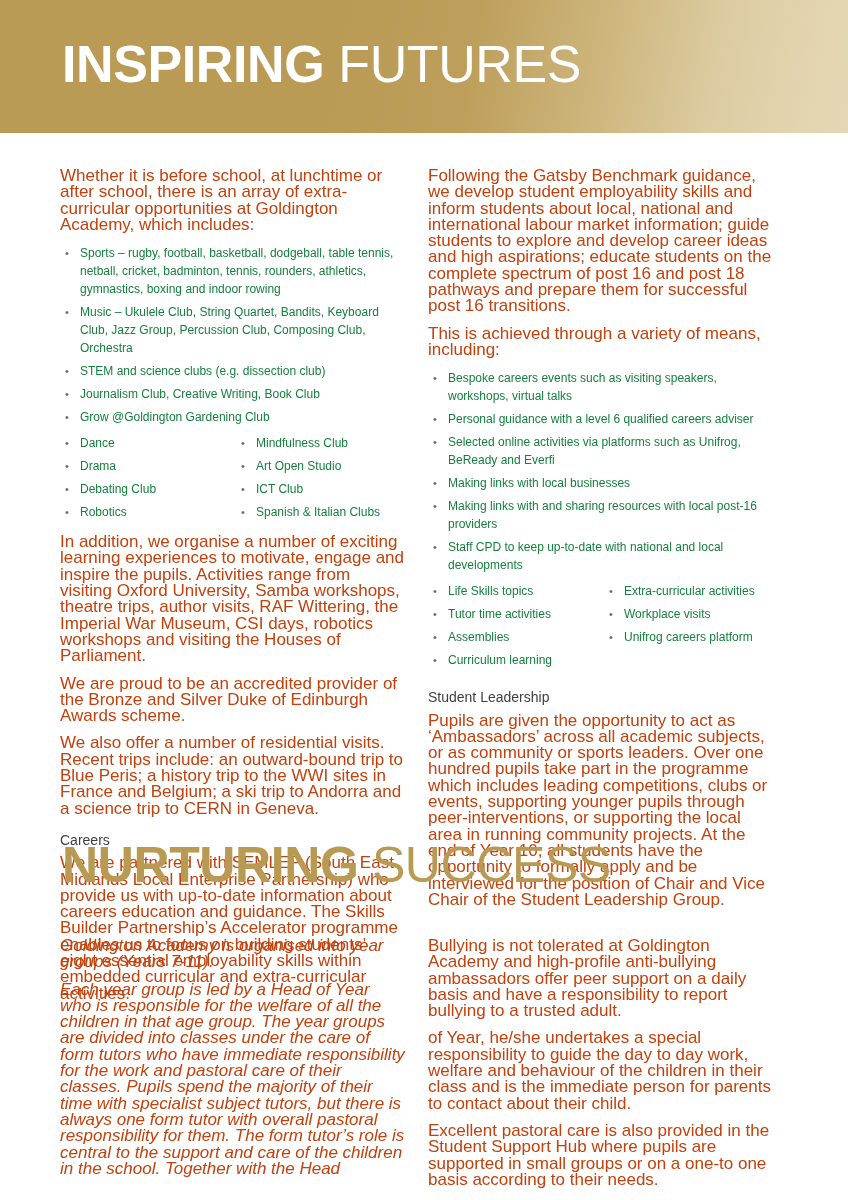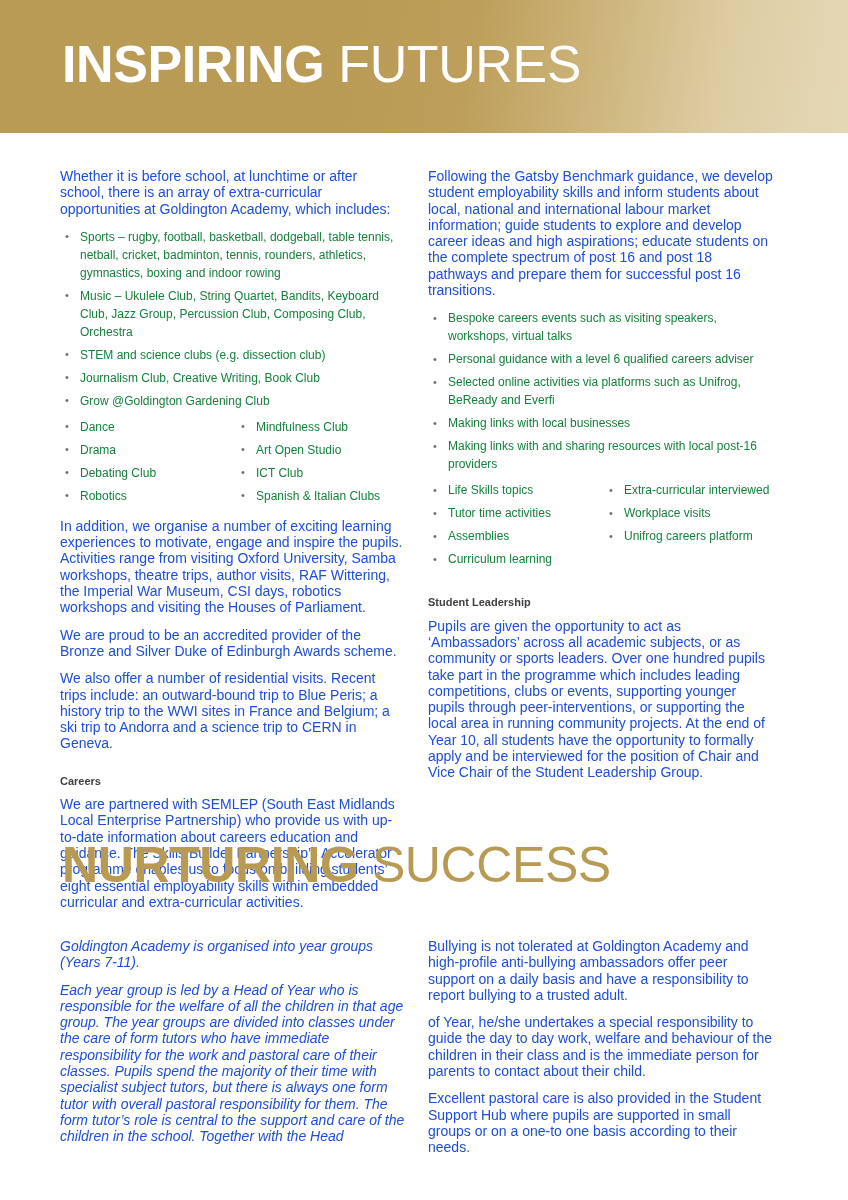--- a/index.html
+++ b/index.html
@@ -63,29 +63,29 @@
     position: absolute;
     width: 345px;
   }
   .col-left-top    { left: 60px;  top: 168px; }
   .col-right-top   { left: 428px; top: 168px; }
   .col-left-bot    { left: 60px;  top: 938px; font-style: italic; }
   .col-right-bot   { left: 428px; top: 938px; }
 
   p.body {
     margin: 0 0 11px 0;
+    font-size: 17px;
+    line-height: 16.3px;
+    color: #c2410c;
+  }
+  h4.subhead {
+    margin: 15px 0 7px 0;
     font-size: 14px;
     line-height: 16.3px;
-    color: #1d4ed8;
-  }
-  h4.subhead {
-    margin: 21px 0 7px 0;
-    font-size: 11px;
-    line-height: 16.3px;
-    font-weight: 700;
+    font-weight: 400;
     color: #3f3f3f;
   }
 
   
   ul.bullets {
     list-style: none;
     margin: 0 0 8px 0;
     padding: 0;
   }
   ul.bullets > li {
@@ -168,41 +168,43 @@
 
   <h4 class="subhead">Careers</h4>
 
   <p class="body">We are partnered with SEMLEP (South East Midlands Local Enterprise Partnership) who provide us with up-to-date information about careers education and guidance.  The Skills Builder Partnership’s Accelerator programme enables us to focus on building students’ eight essential employability skills within embedded curricular and extra-curricular activities.</p>
 </div>
 
 <div class="col col-right-top">
 
   <p class="body">Following the Gatsby Benchmark guidance, we develop student employability skills and inform students about local, national and international labour market information; guide students to explore and develop career ideas and high aspirations; educate students on the complete spectrum of post 16 and post 18 pathways and prepare them for successful post 16 transitions.</p>
 
+  <p class="body">This is achieved through a variety of means, including:</p>
 
   <ul class="bullets">
     <li>Bespoke careers events such as visiting speakers, workshops, virtual talks</li>
     <li>Personal guidance with a level 6 qualified careers adviser</li>
     <li>Selected online activities via platforms such as Unifrog, BeReady and Everfi</li>
     <li>Making links with local businesses</li>
     <li>Making links with and sharing resources with local post-16 providers</li>
+    <li>Staff CPD to keep up-to-date with national and local developments</li>
   </ul>
 
   <div class="bullet-2col">
     <div class="bcol first">
       <ul class="bullets nowrap-tight">
         <li>Life Skills topics</li>
         <li>Tutor time activities</li>
         <li>Assemblies</li>
         <li>Curriculum learning</li>
       </ul>
     </div>
     <div class="bcol second">
       <ul class="bullets nowrap-tight">
-        <li>Extra-curricular interviewed</li>
+        <li>Extra-curricular activities</li>
         <li>Workplace visits</li>
         <li>Unifrog careers platform</li>
       </ul>
     </div>
   </div>
 
   <h4 class="subhead">Student Leadership</h4>
 
   <p class="body">Pupils are given the opportunity to act as ‘Ambassadors’ across all academic subjects, or as community or sports leaders. Over one hundred pupils take part in the programme which includes leading competitions, clubs or events, supporting younger pupils through peer-interventions, or supporting the local area in running community projects. At the end of Year 10, all students have the opportunity to formally apply and be interviewed for the position of Chair and Vice Chair of the Student Leadership Group.</p>
 </div>

